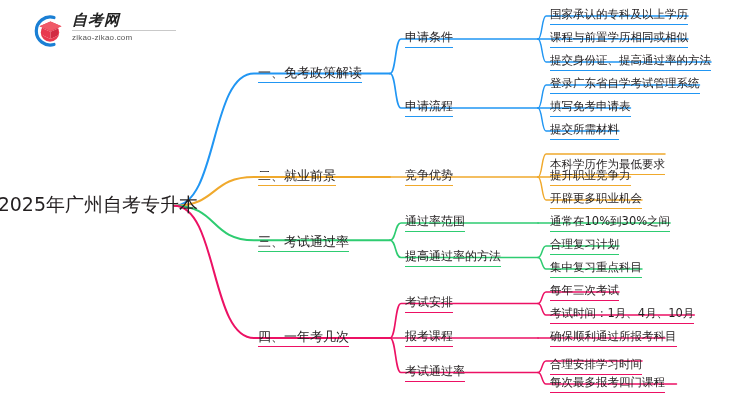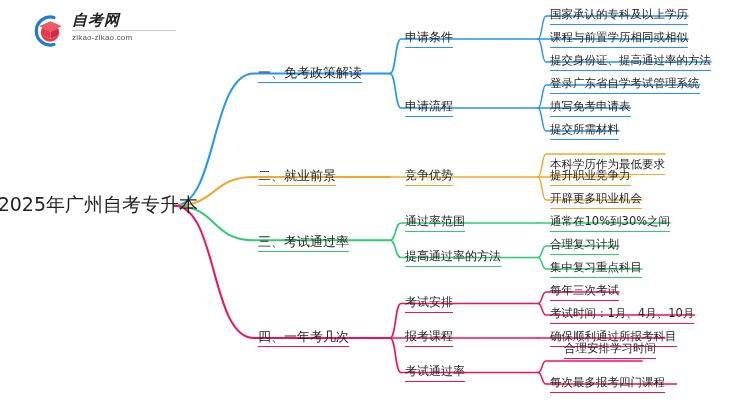--- a/index.html
+++ b/index.html
@@ -227,21 +227,21 @@
       </div>
       <div class="node lvl2" style="left: 405px; top: 338px; color: rgb(236, 17, 100);">
         <span class="txt">报考课程</span>
       </div>
       <div class="node lvl3" style="left: 550px; top: 338px; color: rgb(236, 17, 100);">
         <span class="txt">确保顺利通过所报考科目</span>
       </div>
       <div class="node lvl2" style="left: 405px; top: 372.5px; color: rgb(236, 17, 100);">
         <span class="txt">考试通过率</span>
       </div>
-      <div class="node lvl3" style="left: 550px; top: 350px; color: rgb(236, 17, 100); margin-left: 14px;">
+      <div class="node lvl3" style="left: 550px; top: 366px; color: rgb(236, 17, 100);">
         <span class="txt">合理安排学习时间</span>
       </div>
       <div class="node lvl3" style="left: 550px; top: 384px; color: rgb(236, 17, 100);">
         <span class="txt">每次最多报考四门课程</span>
       </div>
     </div>
 
 </div>
 
 </body></html>

